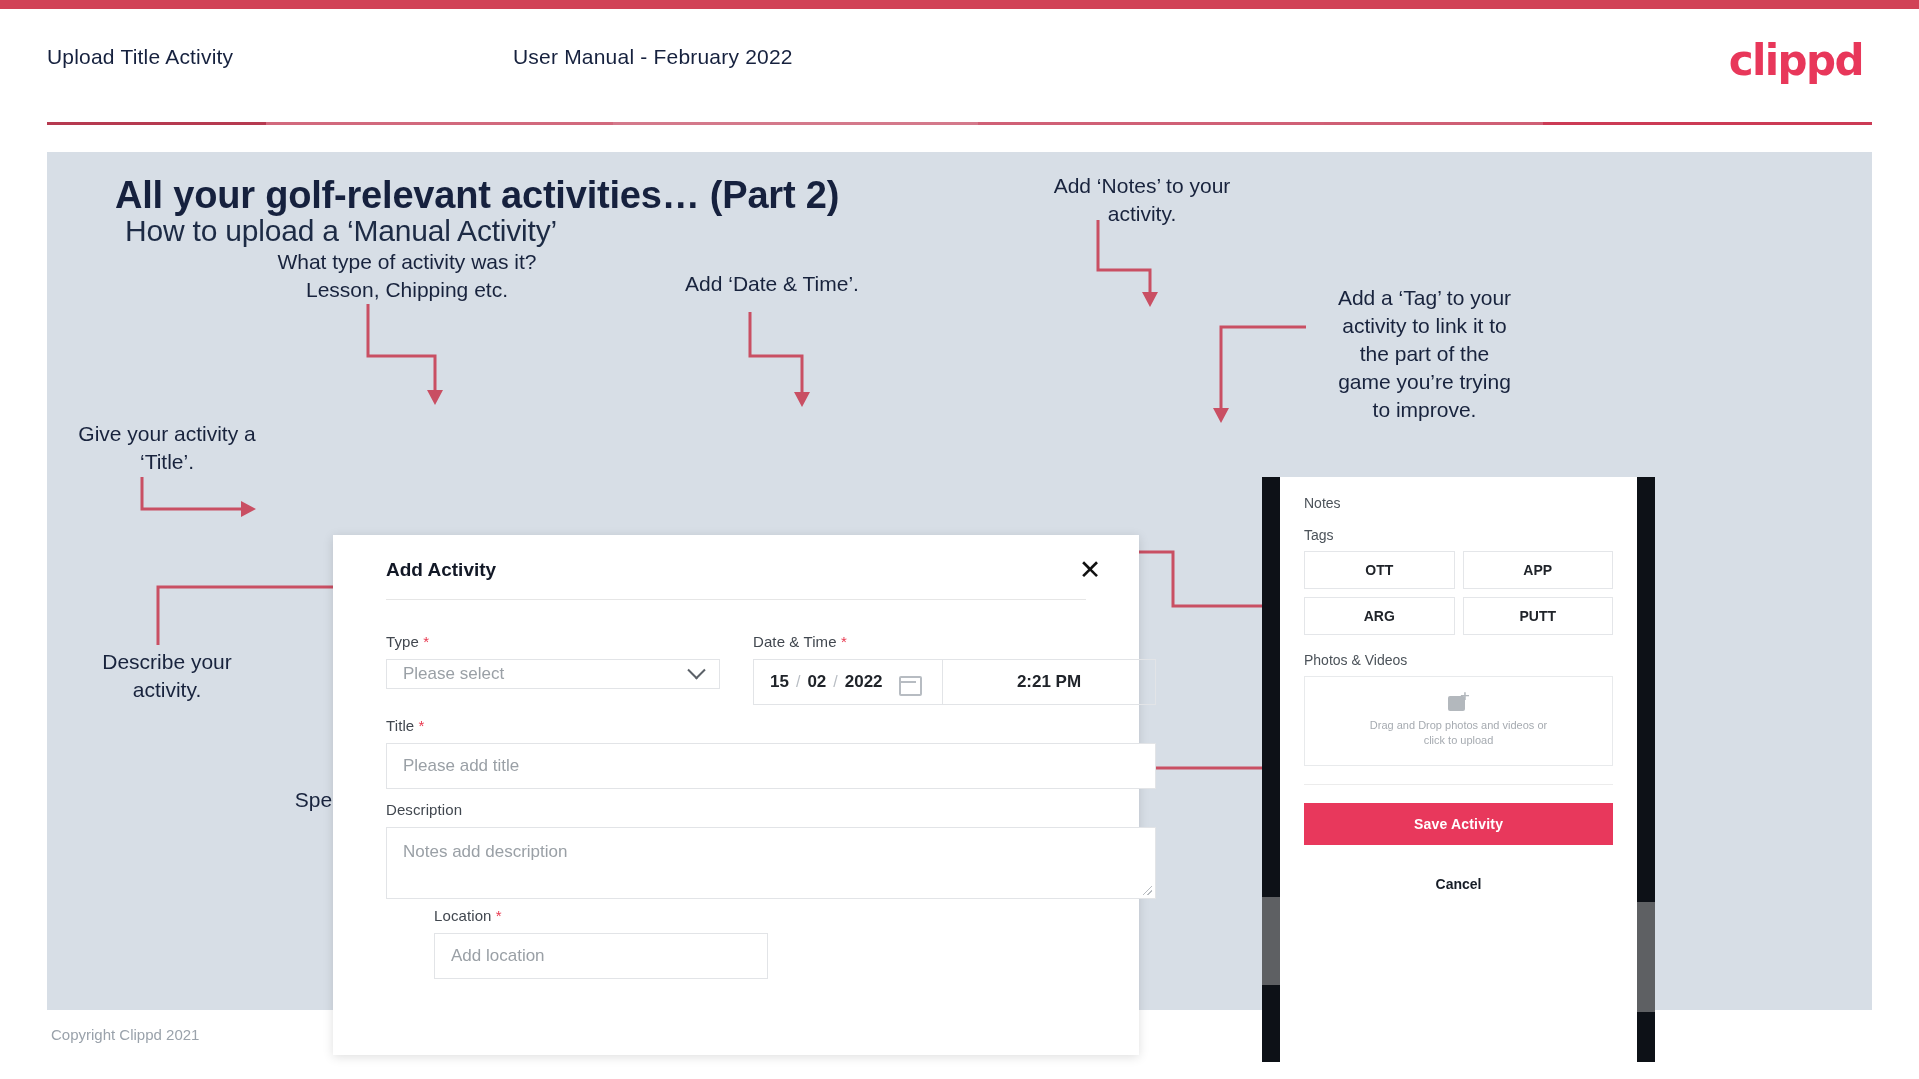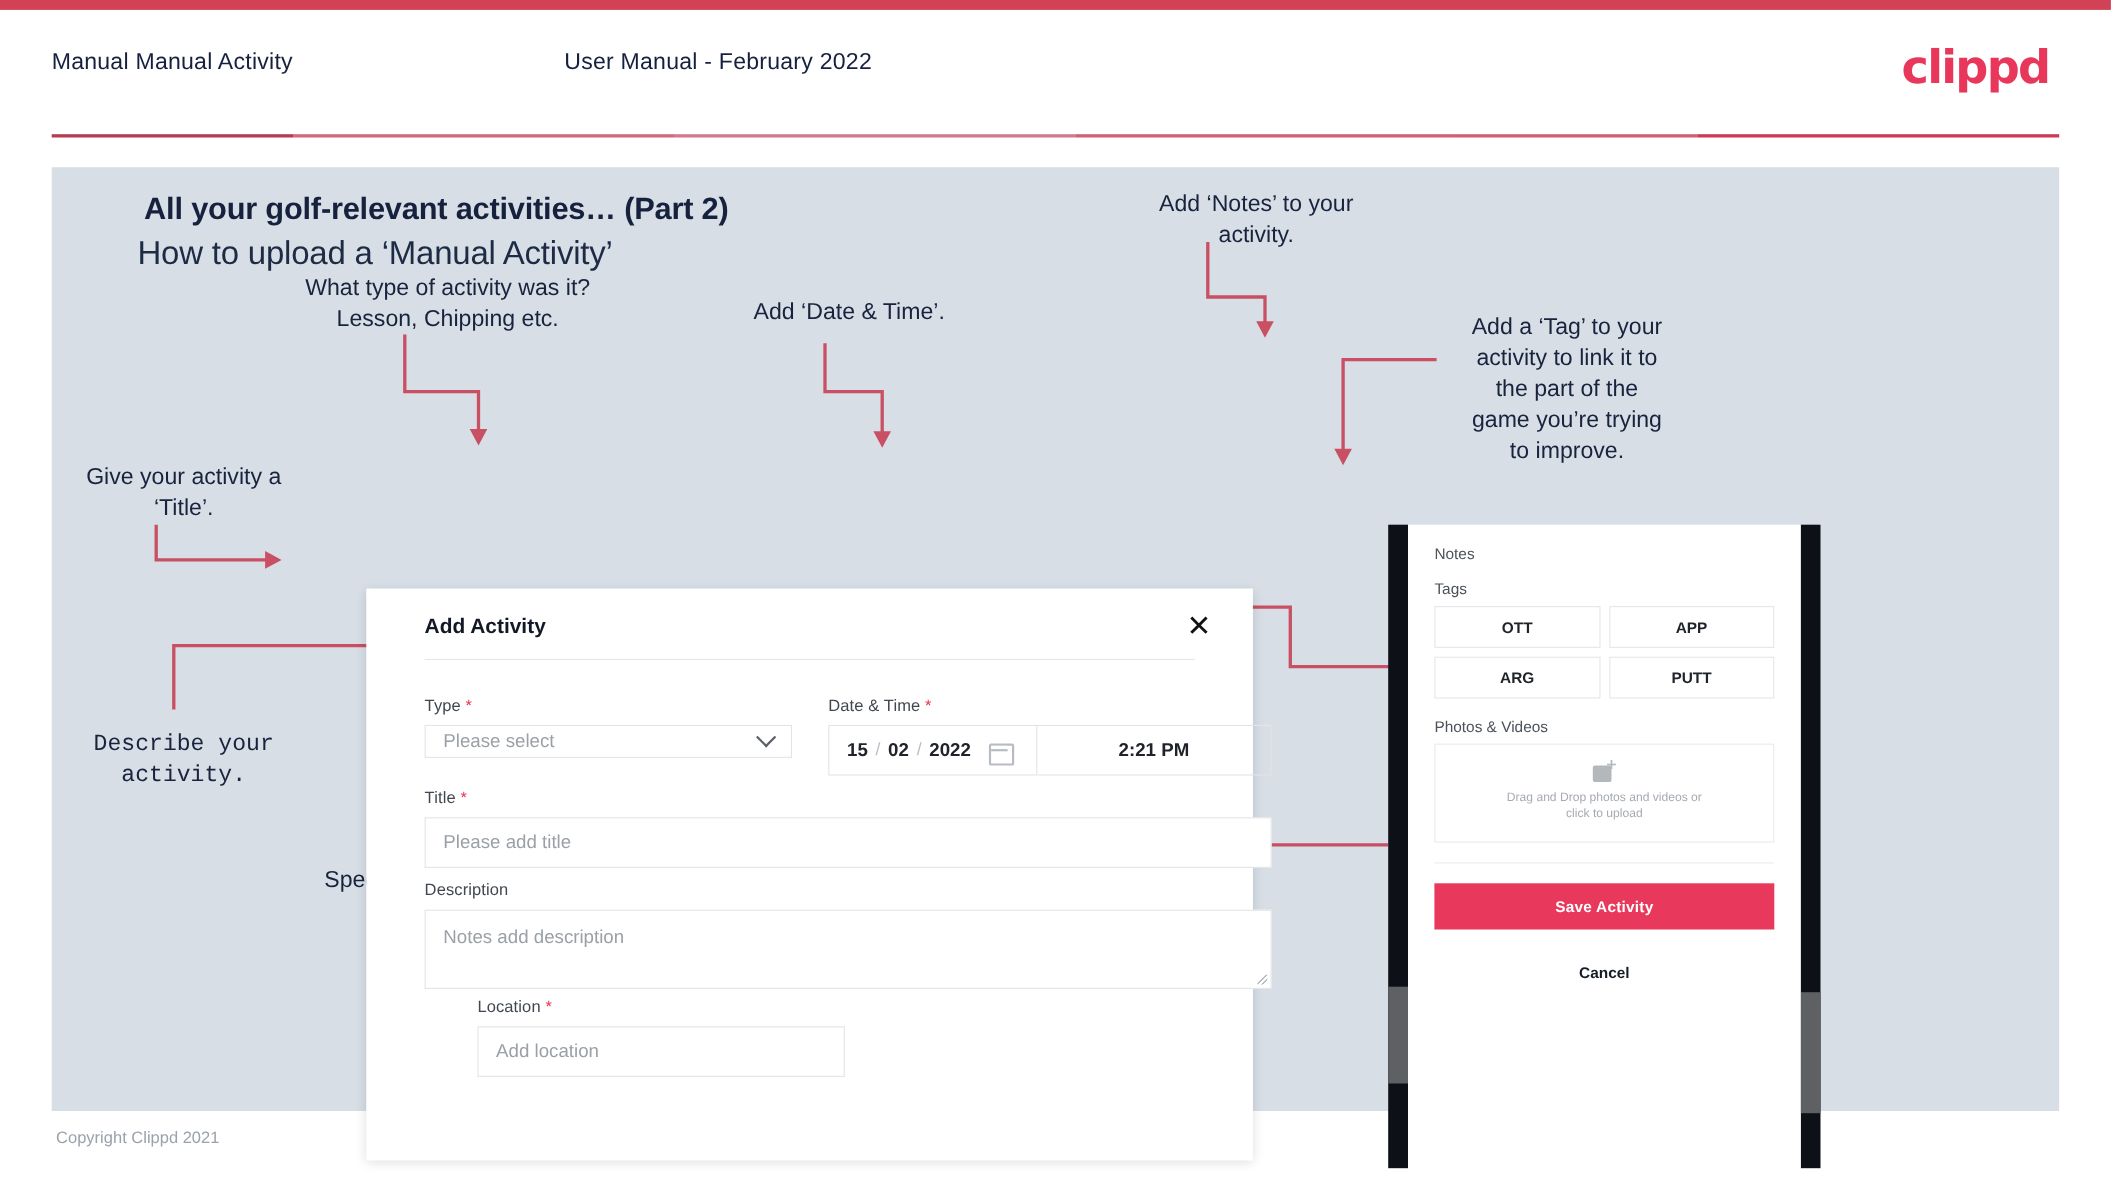--- a/index.html
+++ b/index.html
@@ -37,22 +37,22 @@
   }
 
   
   .slide {
     position: absolute; left: 47px; top: 152px;
     width: 1825px; height: 858px;
     background: #d7dee6;
   }
 
   .slide-title-1 {
-    position: absolute; left: 84px; top: 22px;
-    font-size: 28px; font-weight: 700; color: #16213e; letter-spacing: -.2px;
+    position: absolute; left: 68px; top: 22px;
+    font-size: 38px; font-weight: 700; color: #16213e; letter-spacing: -.2px;
   }
   .slide-title-2 {
     position: absolute; left: 78px; top: 62px;
     font-size: 30px; font-weight: 400; color: #1d2b45; letter-spacing: -.2px;
   }
 
   
   .anno {
     position: absolute;
     color: #18233d; font-size: 21px; line-height: 28px;
@@ -206,39 +206,39 @@
     font-size: 15px; color: #9aa2ab;
   }
 </style>
 </head>
 <body>
 
 <div class="page">
 
   <div class="topbar"></div>
 
-  <div class="hdr-title">Manual Manual Activity</div>
+  <div class="hdr-title">Upload Title Activity</div>
   <div class="hdr-sub">User Manual - February 2022</div>
   <div class="logo">clippd</div>
   <div class="hdr-rule"></div>
 
   <div class="slide">
 
     <div class="slide-title-1">All your golf-relevant activities… (Part 2)</div>
     <div class="slide-title-2">How to upload a ‘Manual Activity’</div>
 
     <div class="anno" style="left:195px; top:96px; width:330px;">What type of activity was it?
 Lesson, Chipping etc.</div>
 
     <div class="anno" style="left:575px; top:118px; width:300px;">Add ‘Date &amp; Time’.</div>
 
     <div class="anno" style="left:-35px; top:268px; width:310px;">Give your activity a
 ‘Title’.</div>
 
-    <div class="anno" style="left:-25px; top:512px; width:290px;font-family:Liberation Mono, monospace;">Describe your
+    <div class="anno" style="left:-25px; top:496px; width:290px;">Describe your
 activity.</div>
 
     <div class="anno" style="left:185px; top:634px; width:330px;">Specify the ‘Location’.</div>
 
     <div class="anno" style="left:700px; top:620px; width:330px;">Specify the ‘Duration’
 of your activity.</div>
 
     <div class="anno" style="left:935px; top:20px; width:320px;">Add ‘Notes’ to your
 activity.</div>
 

